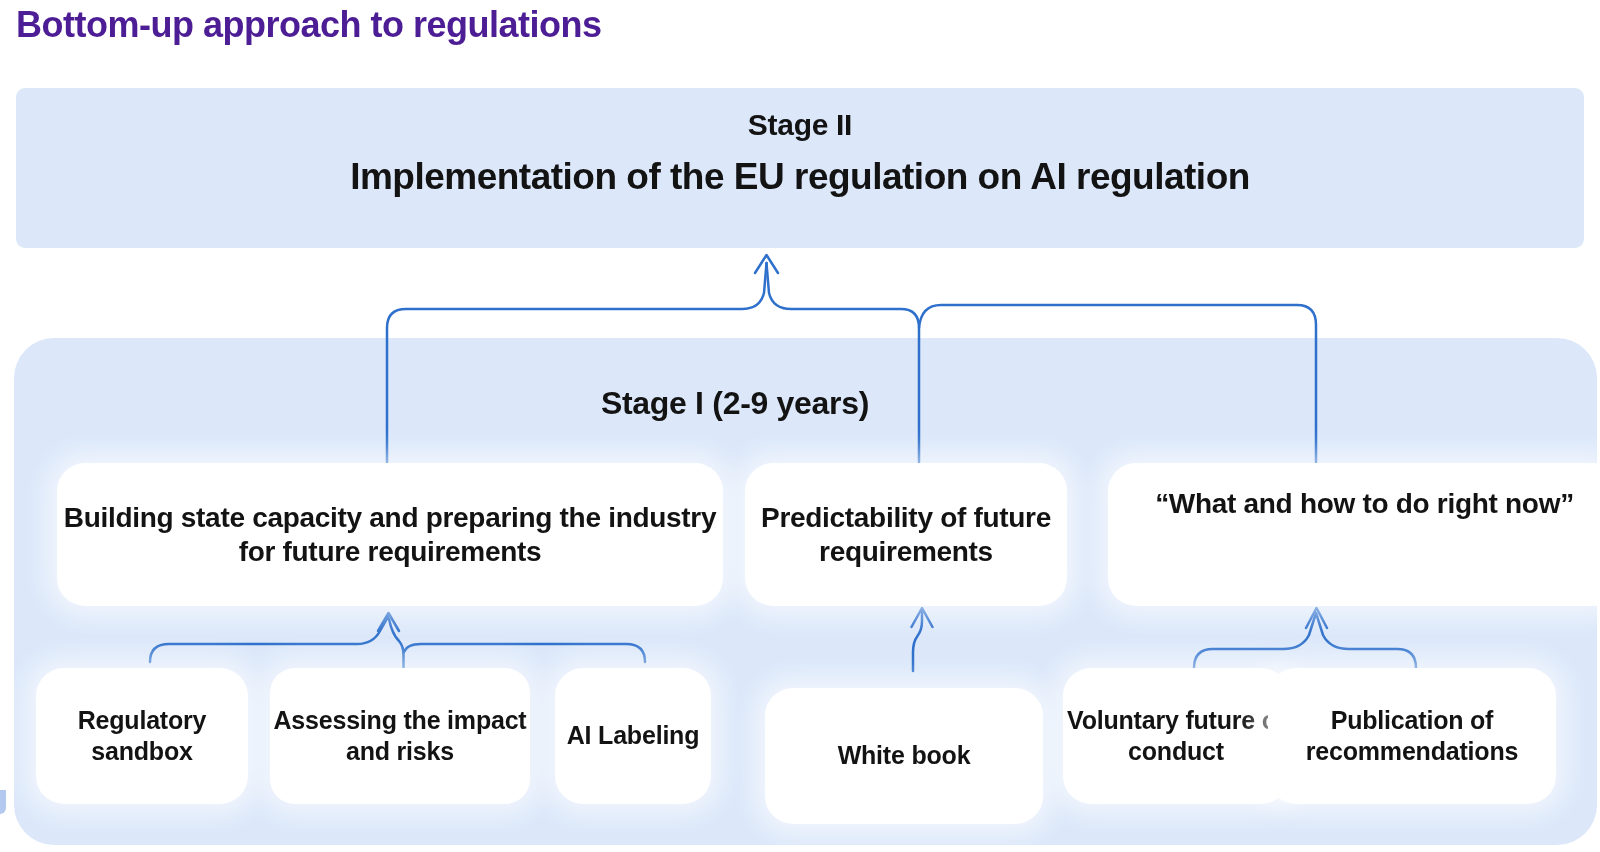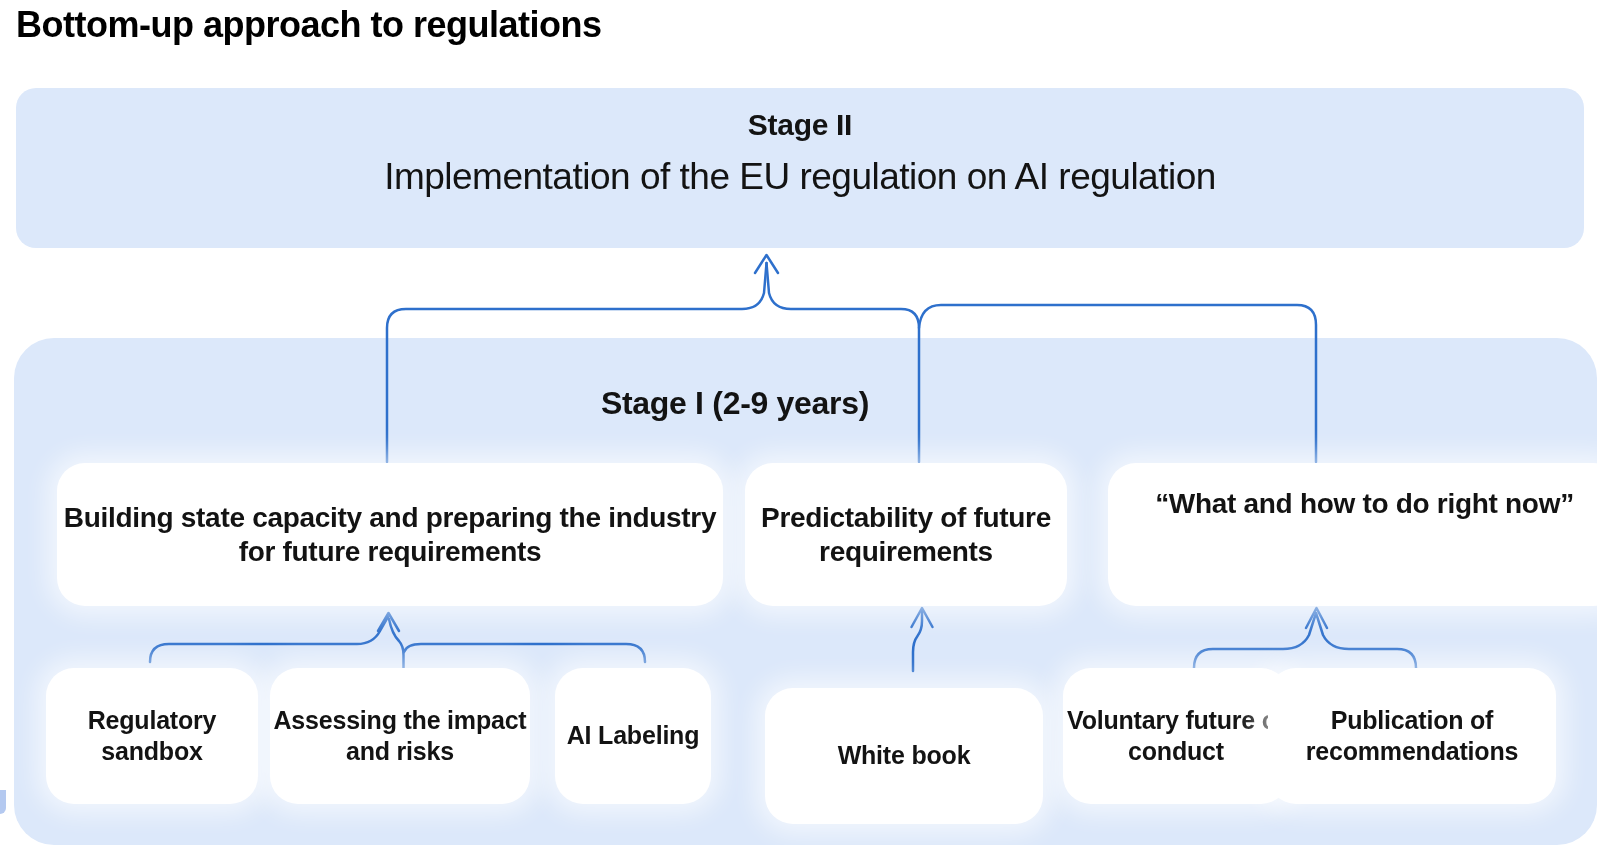--- a/index.html
+++ b/index.html
@@ -1,38 +1,38 @@
 <!DOCTYPE html>
 <html><head>
 <meta charset="utf-8">
 <style>
   html,body{margin:0;padding:0;background:#ffffff;}
   body{font-family:"Liberation Sans", sans-serif; color:#131313;}
   .canvas{position:relative;width:1600px;height:852px;background:#ffffff;overflow:hidden;}
 
-  .page-title{position:absolute;left:16px;top:4px;font-size:36px;font-weight:bold;letter-spacing:-0.5px;color:#000000;}
+  .page-title{position:absolute;left:16px;top:4px;font-size:36px;font-weight:bold;letter-spacing:-0.5px;color:#4c1d95;}
 
-  .stage2-box{position:absolute;left:16px;top:88px;width:1568px;height:160px;background:#dce8fa;border-radius:20px;
+  .stage2-box{position:absolute;left:16px;top:88px;width:1568px;height:160px;background:#dce8fa;border-radius:9px;
     display:flex;flex-direction:column;align-items:center;justify-content:flex-start;padding-top:20px;box-sizing:border-box;}
   .stage2-label{font-size:30px;font-weight:bold;letter-spacing:-0.3px;margin-bottom:14px;}
-  .stage2-title{font-size:37px;font-weight:normal;letter-spacing:-0.5px;}
+  .stage2-title{font-size:37px;font-weight:bold;letter-spacing:-0.5px;}
 
   .stage1-box{position:absolute;left:14px;top:338px;width:1583px;height:507px;background:#dce8fa;border-radius:40px;}
   .stage1-label{position:absolute;left:0;top:385px;width:1470px;text-align:center;font-size:32px;font-weight:bold;letter-spacing:-0.3px;}
 
   .card{position:absolute;background:#ffffff;border-radius:28px;box-shadow:0 0 24px 10px rgba(255,255,255,0.6);
     display:flex;align-items:center;justify-content:center;text-align:center;box-sizing:border-box;font-weight:bold;}
   .pillar{height:143px;top:463px;font-size:28px;line-height:1.2;letter-spacing:-0.3px;}
   .pillar-1{left:57px;width:666px;}
   .pillar-2{left:745px;width:322px;}
   .pillar-3{left:1108px;width:513px;align-items:flex-start;padding-top:24px;}
 
   .action{top:668px;height:136px;font-size:25px;line-height:1.25;letter-spacing:-0.2px;}
-  .action-1{left:46px;width:212px;}
-  .action-2{left:270px;width:260px;}
+  .action-1{left:36px;width:212px;}
+  .action-2{left:270px;width:260px;border-radius:25px;}
   .action-3{left:555px;width:156px;}
   .action-4{left:765px;width:278px;margin-top:20px;}
   .action-5{left:1063px;width:226px;}
   .action-6{left:1268px;width:288px;}
 
   svg.connectors{position:absolute;left:0;top:0;width:1600px;height:852px;pointer-events:none;}
   svg.connectors path{fill:none;stroke:#2e70cc;stroke-width:2.5;stroke-linecap:round;stroke-linejoin:round;}
 
   .edge-sliver{position:absolute;left:0;top:790px;width:6px;height:24px;background:#b4c9f0;border-radius:0 0 10px 0;}
 </style>

